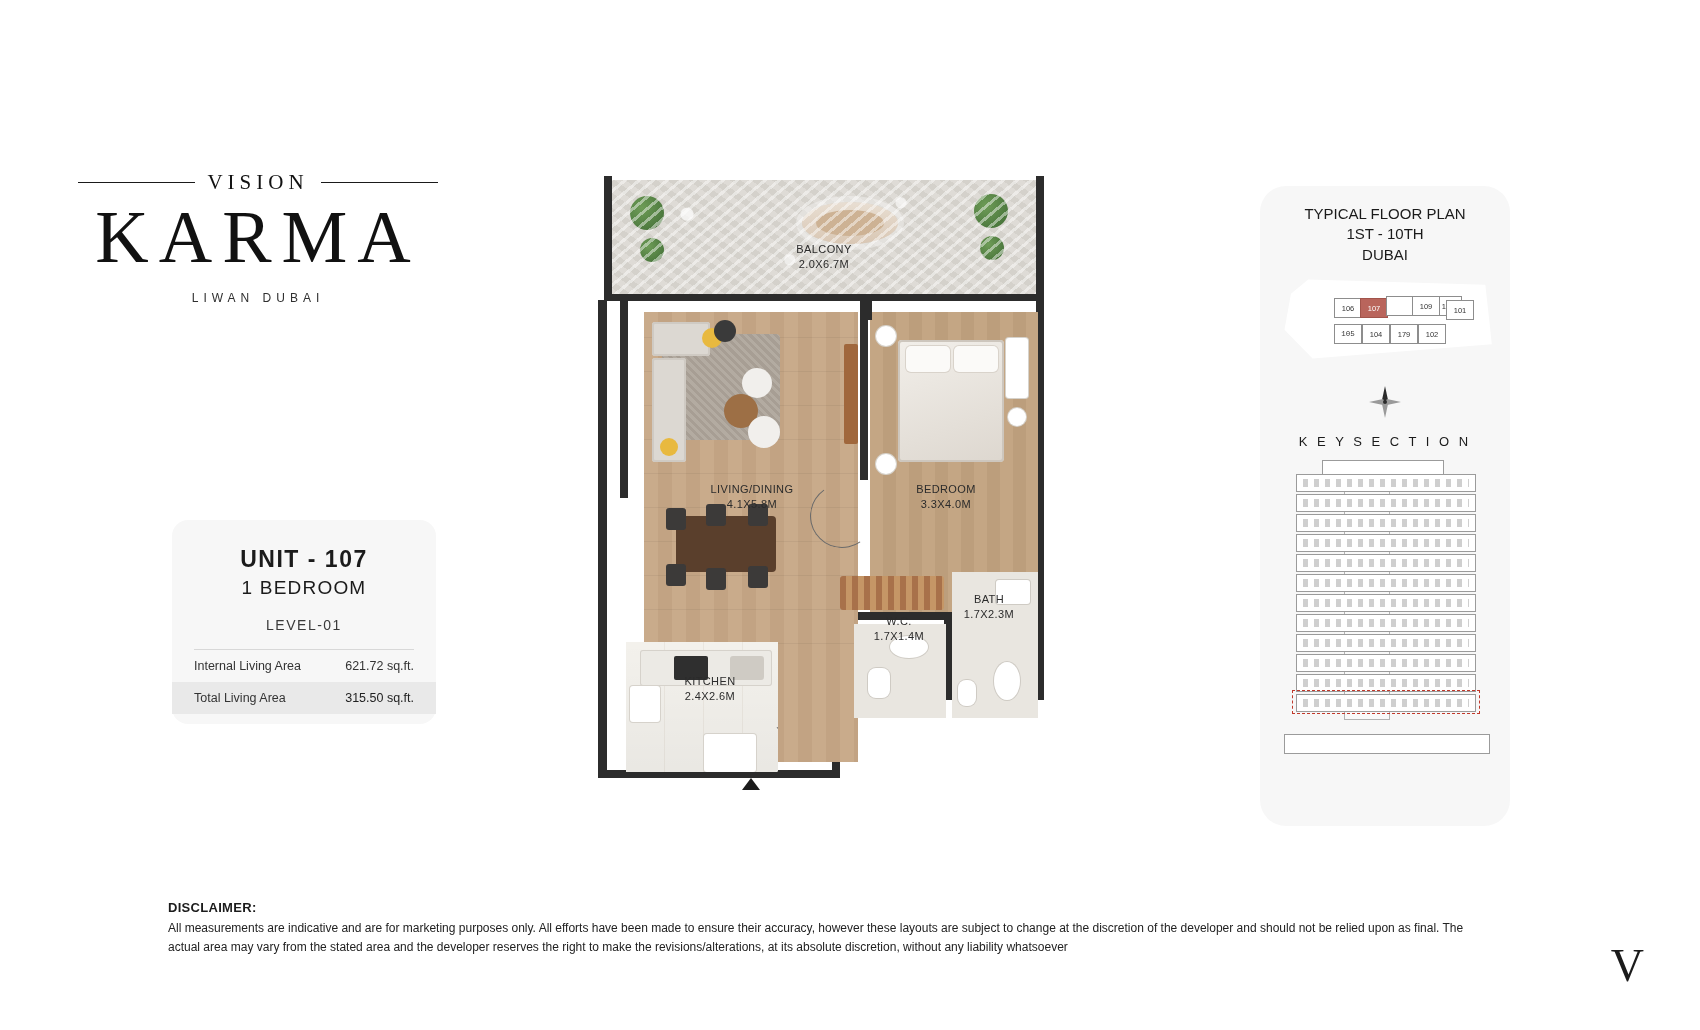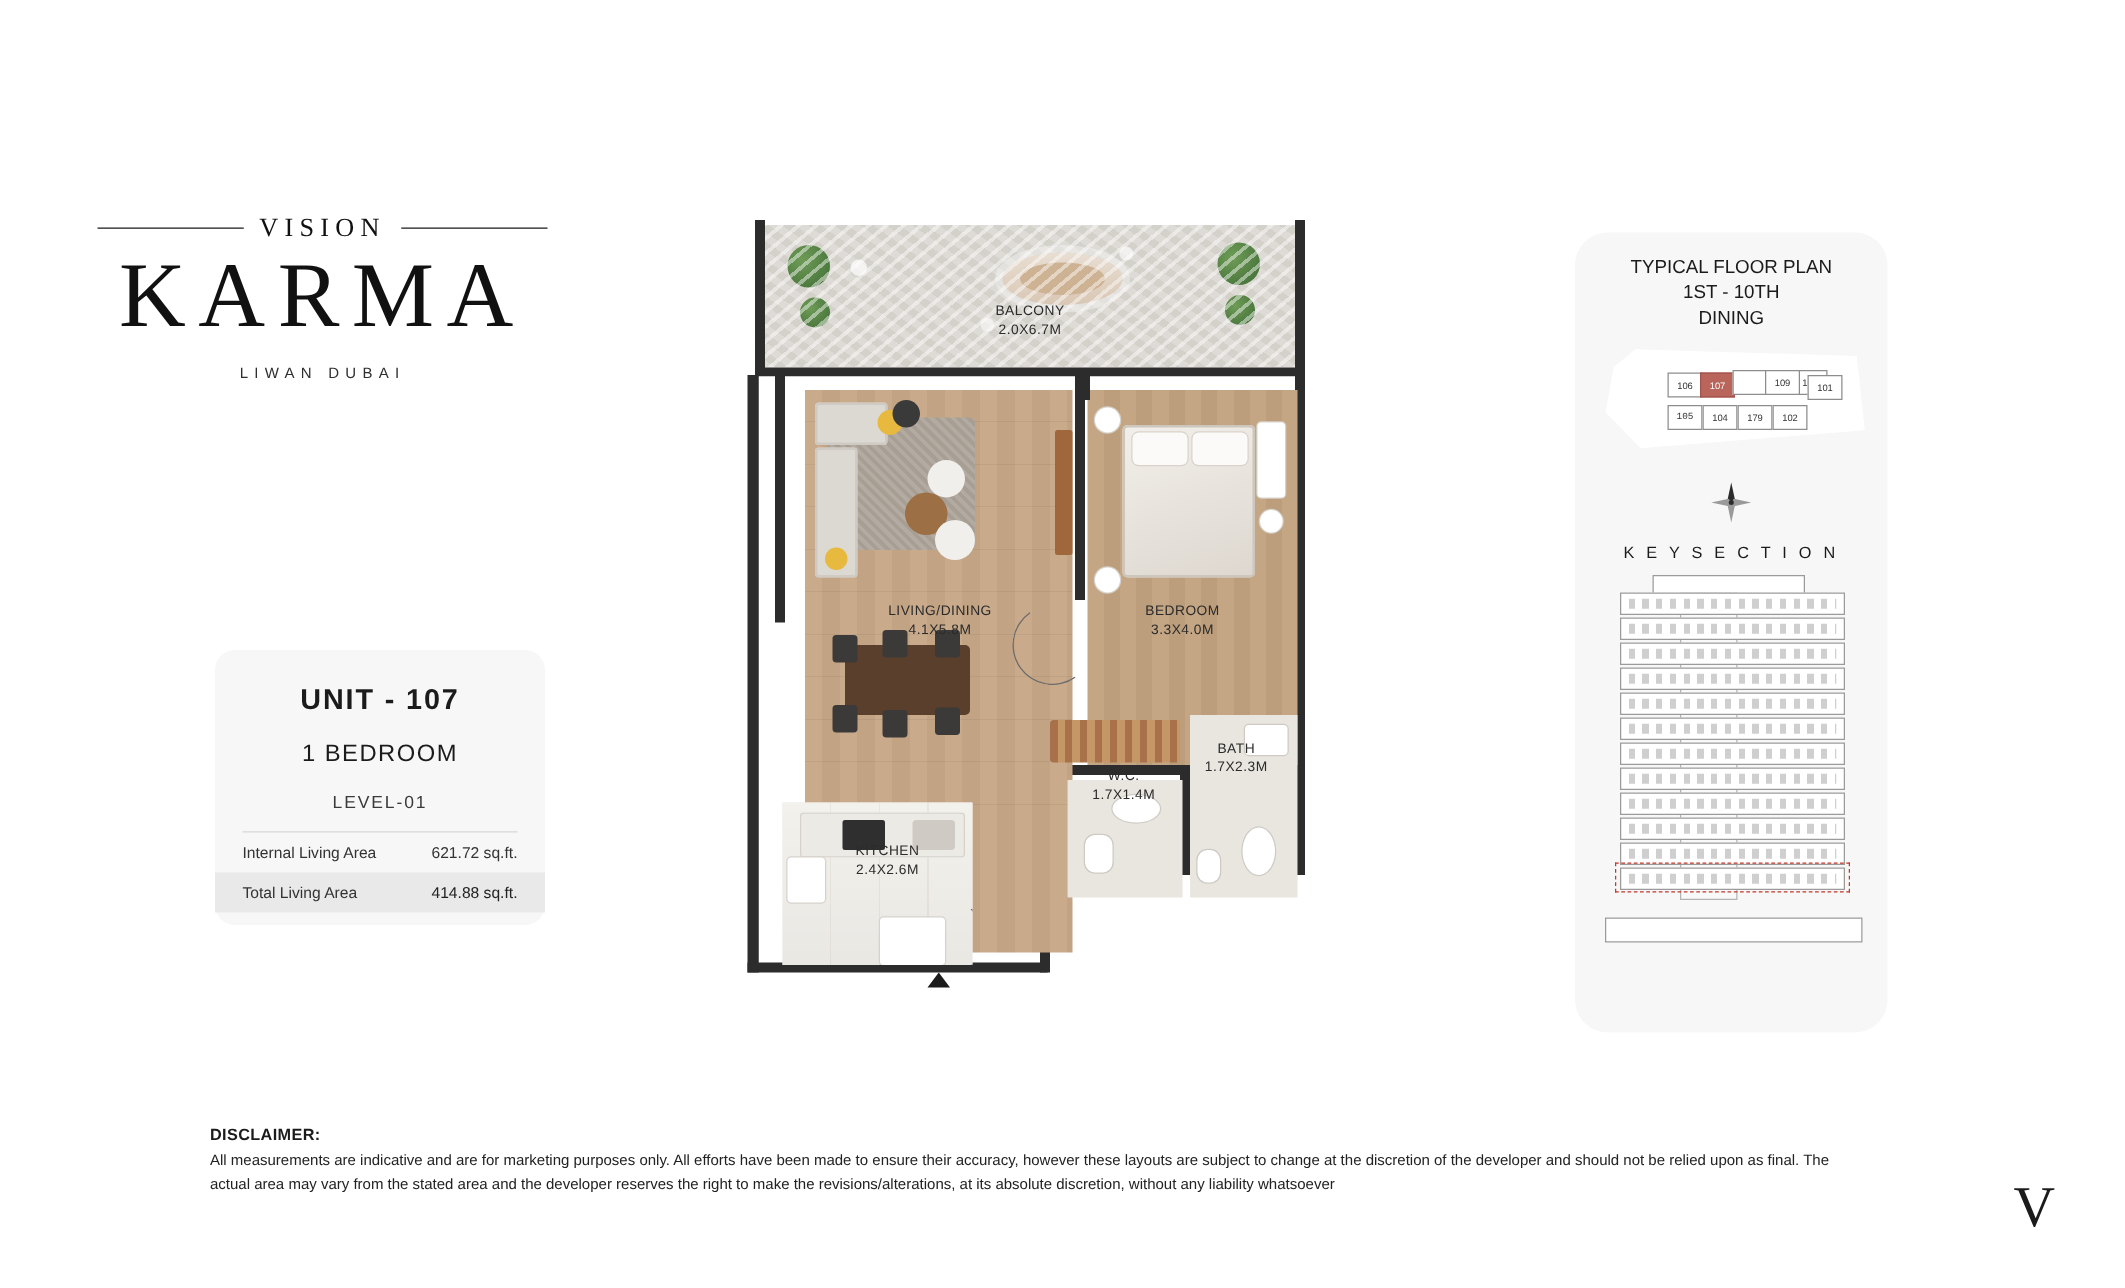--- a/index.html
+++ b/index.html
@@ -12,21 +12,21 @@
   .brand{position:absolute;left:78px;top:170px;width:360px;text-align:center;}
   .brand-top{display:flex;align-items:center;justify-content:center;gap:12px;}
   .brand-top .rule{height:1px;background:#1a1a1a;flex:1;}
   .brand-vision{font-family:"Liberation Serif", serif;font-size:21px;letter-spacing:5px;color:#111;}
   .brand-karma{font-family:"Liberation Serif", serif;font-size:74px;letter-spacing:10px;color:#111;line-height:1.05;margin-top:4px;font-weight:400;}
   .brand-sub{font-family:"Liberation Sans", sans-serif;font-size:12px;letter-spacing:5px;color:#2f2f2f;margin-top:14px;}
 
   
   .unit-card{position:absolute;left:172px;top:520px;width:264px;background:#f7f7f7;border-radius:16px;padding:26px 0 10px 0;}
   .unit-title{text-align:center;font-size:23px;font-weight:bold;letter-spacing:1.5px;color:#1b1b1b;}
-  .unit-bed{text-align:center;font-size:19px;letter-spacing:1.2px;color:#1b1b1b;margin-top:20px;}
+  .unit-bed{text-align:center;font-size:19px;letter-spacing:1.2px;color:#1b1b1b;margin-top:4px;}
   .unit-level{text-align:center;font-size:14px;letter-spacing:1.5px;color:#3a3a3a;margin-top:18px;}
   .unit-divider{height:1px;background:#d8d8d8;margin:16px 22px 0 22px;}
   .area-row{display:flex;justify-content:space-between;padding:9px 22px;font-size:12.5px;color:#333;}
   .area-row .val{font-variant-numeric:tabular-nums;}
   .area-row.total{background:#e9e9e9;}
   .area-row.total .lbl,.area-row.total .val{color:#222;}
 
   
   .plan{position:absolute;left:604px;top:172px;width:440px;height:610px;}
 
@@ -129,21 +129,21 @@
   <div class="unit-bed">1 BEDROOM</div>
   <div class="unit-level">LEVEL-01</div>
   <div class="unit-divider"></div>
 
   <div class="area-row">
     <span class="lbl-t">Internal Living Area</span>
     <span class="val">621.72  sq.ft.</span>
   </div>
   <div class="area-row total">
     <span class="lbl-t">Total Living Area</span>
-    <span class="val">414.88  sq.ft.</span>
+    <span class="val">315.50  sq.ft.</span>
   </div>
 </div>
 
 <div class="plan">
 
   <div class="room balcony">
     <div class="rug-oval"></div>
     <div class="plant" style="left:20px;top:16px;"></div>
     <div class="plant b" style="left:30px;top:58px;"></div>
     <div class="plant" style="left:364px;top:14px;"></div>
@@ -249,21 +249,21 @@
   <div class="lbl" style="left:36px;top:502px;width:140px;">
     <div>KITCHEN</div>
     <div>2.4X2.6M</div>
   </div>
 </div>
 
 <div class="right">
   <div class="rp-title">
     <div>TYPICAL FLOOR PLAN</div>
     <div>1ST - 10TH</div>
-    <div>DINING</div>
+    <div>DUBAI</div>
   </div>
 
   <div class="keyplan">
     <div class="kp-shape"></div>
     <div class="kp-unit" style="left:56px;top:24px;width:26px;height:18px;">106</div>
     <div class="kp-unit sel" style="left:82px;top:24px;width:26px;height:18px;">107</div>
     <div class="kp-unit" style="left:108px;top:22px;width:26px;height:18px;padding-left:48px;">108</div>
     <div class="kp-unit" style="left:134px;top:22px;width:26px;height:18px;">109</div>
     <div class="kp-unit" style="left:168px;top:26px;width:26px;height:18px;">101</div>
     <div class="kp-unit" style="left:56px;top:50px;width:26px;height:18px;font-family:Liberation Mono, monospace;">105</div>

